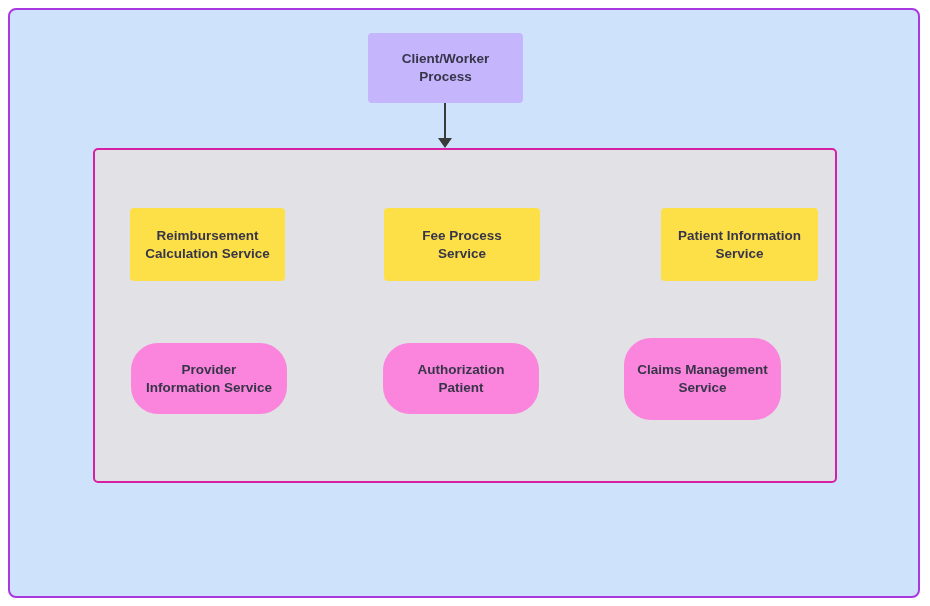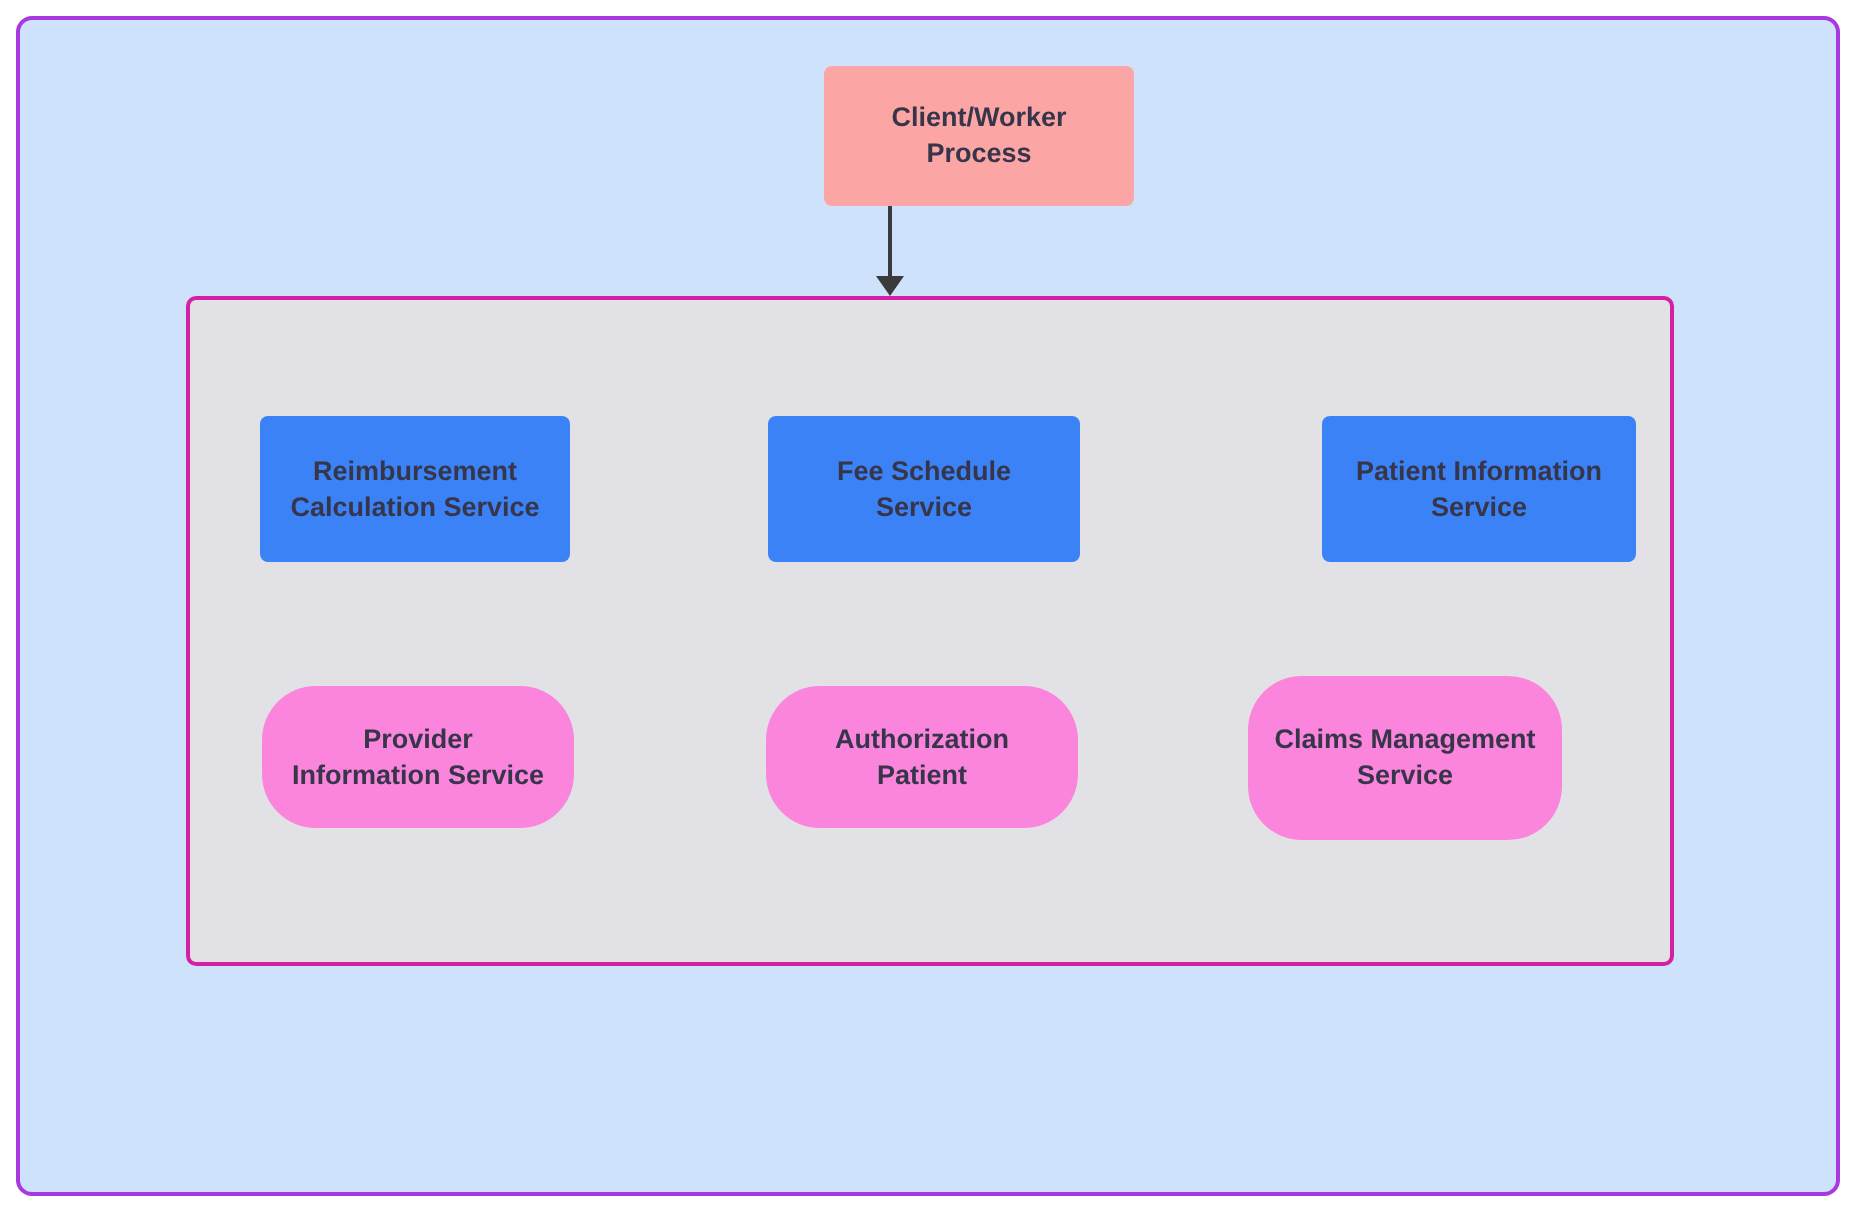--- a/index.html
+++ b/index.html
@@ -38,22 +38,22 @@
     justify-content: center;
     text-align: center;
     font-weight: bold;
     font-size: 13.5px;
     line-height: 1.3;
     color: #373549;
     border-radius: 4px;
     white-space: pre-line;
   }
   .node-label { white-space: pre-line; }
-  .node.blue   { background: #fca5a5; margin-left: 44px; }
-  .node.purple { background: #3b82f6; }
+  .node.blue   { background: #c4b5fd; }
+  .node.purple { background: #fde047; }
   .node.pink   { background: #fb84dd; border-radius: 27px; }
 
   #client-node   { left: 368px; top: 33px;  width: 155px; height: 70px; }
   #svc-reimb     { left: 130px; top: 208px; width: 155px; height: 73px; }
   #svc-fee       { left: 384px; top: 208px; width: 156px; height: 73px; }
   #svc-patient   { left: 624px; top: 208px; width: 157px; height: 73px; margin-left: 37px; }
   #svc-provider  { left: 131px; top: 343px; width: 156px; height: 71px; }
   #svc-auth      { left: 383px; top: 343px; width: 156px; height: 71px; }
   #svc-claims    { left: 624px; top: 338px; width: 157px; height: 82px; }
 
@@ -91,21 +91,21 @@
   </div>
 
   <div class="container-frame"></div>
 
   <div class="node purple" id="svc-reimb">
     <span class="node-label">Reimbursement
 Calculation Service</span>
   </div>
 
   <div class="node purple" id="svc-fee">
-    <span class="node-label">Fee Schedule
+    <span class="node-label">Fee Process
 Service</span>
   </div>
 
   <div class="node purple" id="svc-patient">
     <span class="node-label">Patient Information
 Service</span>
   </div>
 
   <div class="node pink" id="svc-provider">
     <span class="node-label">Provider

